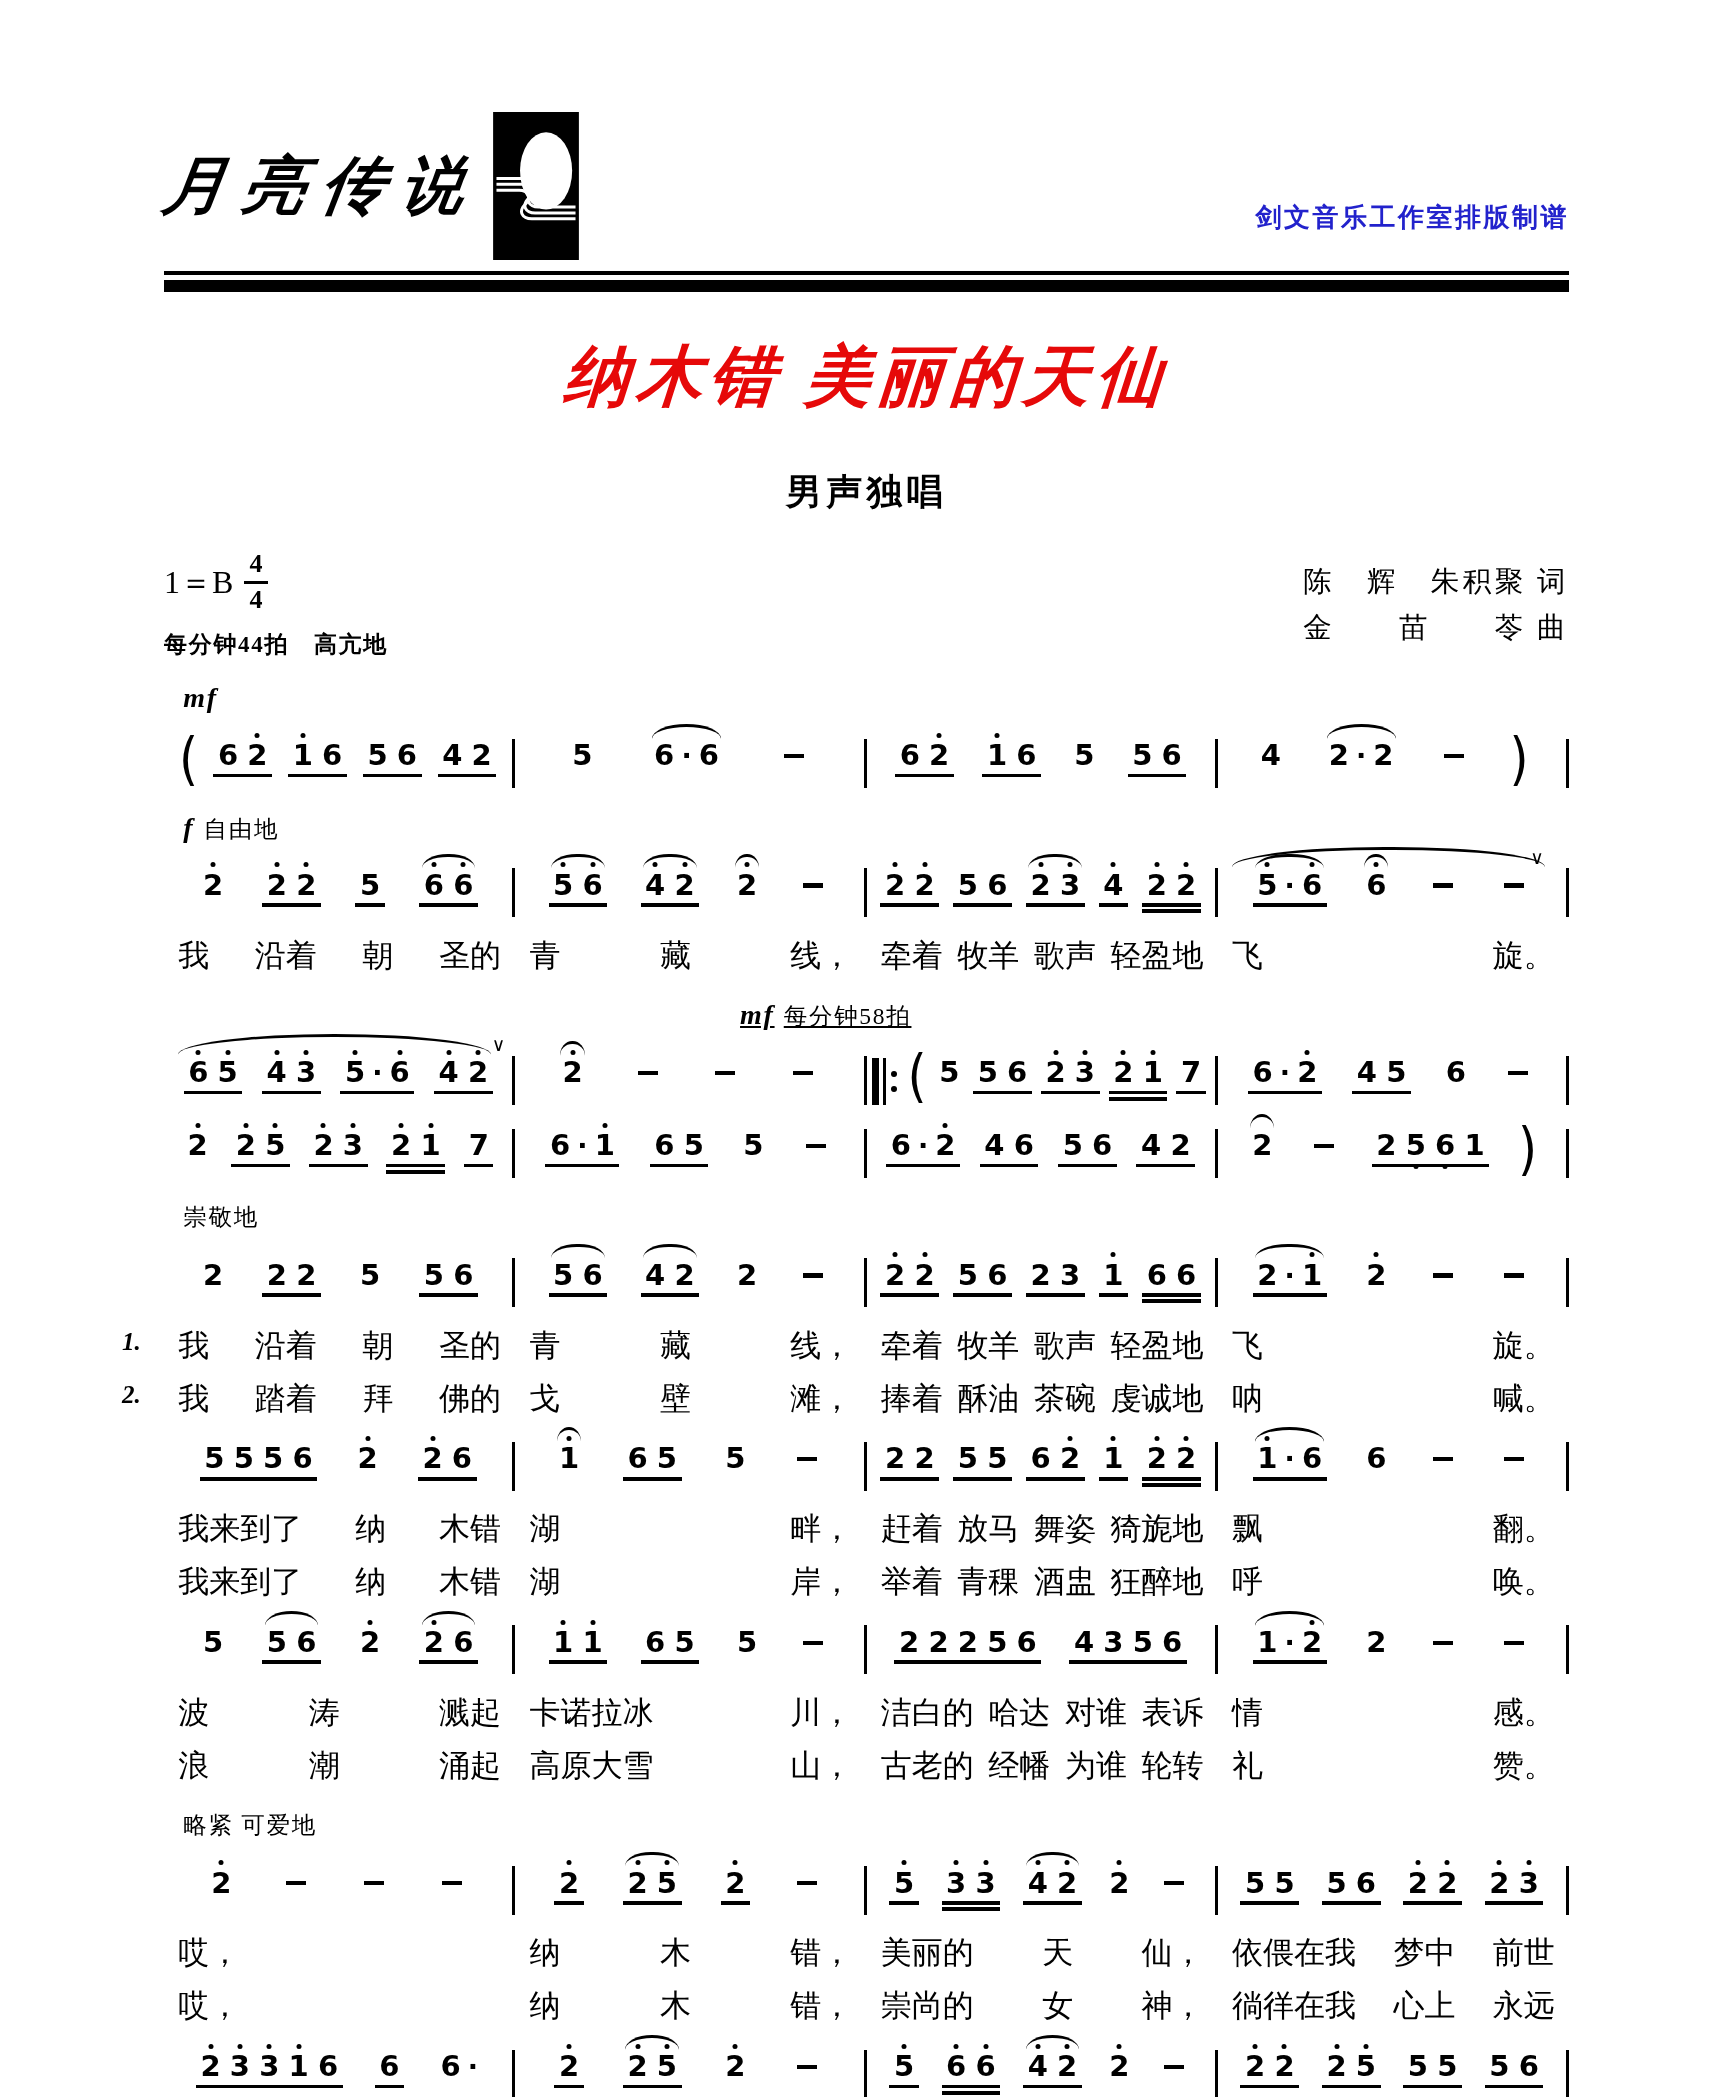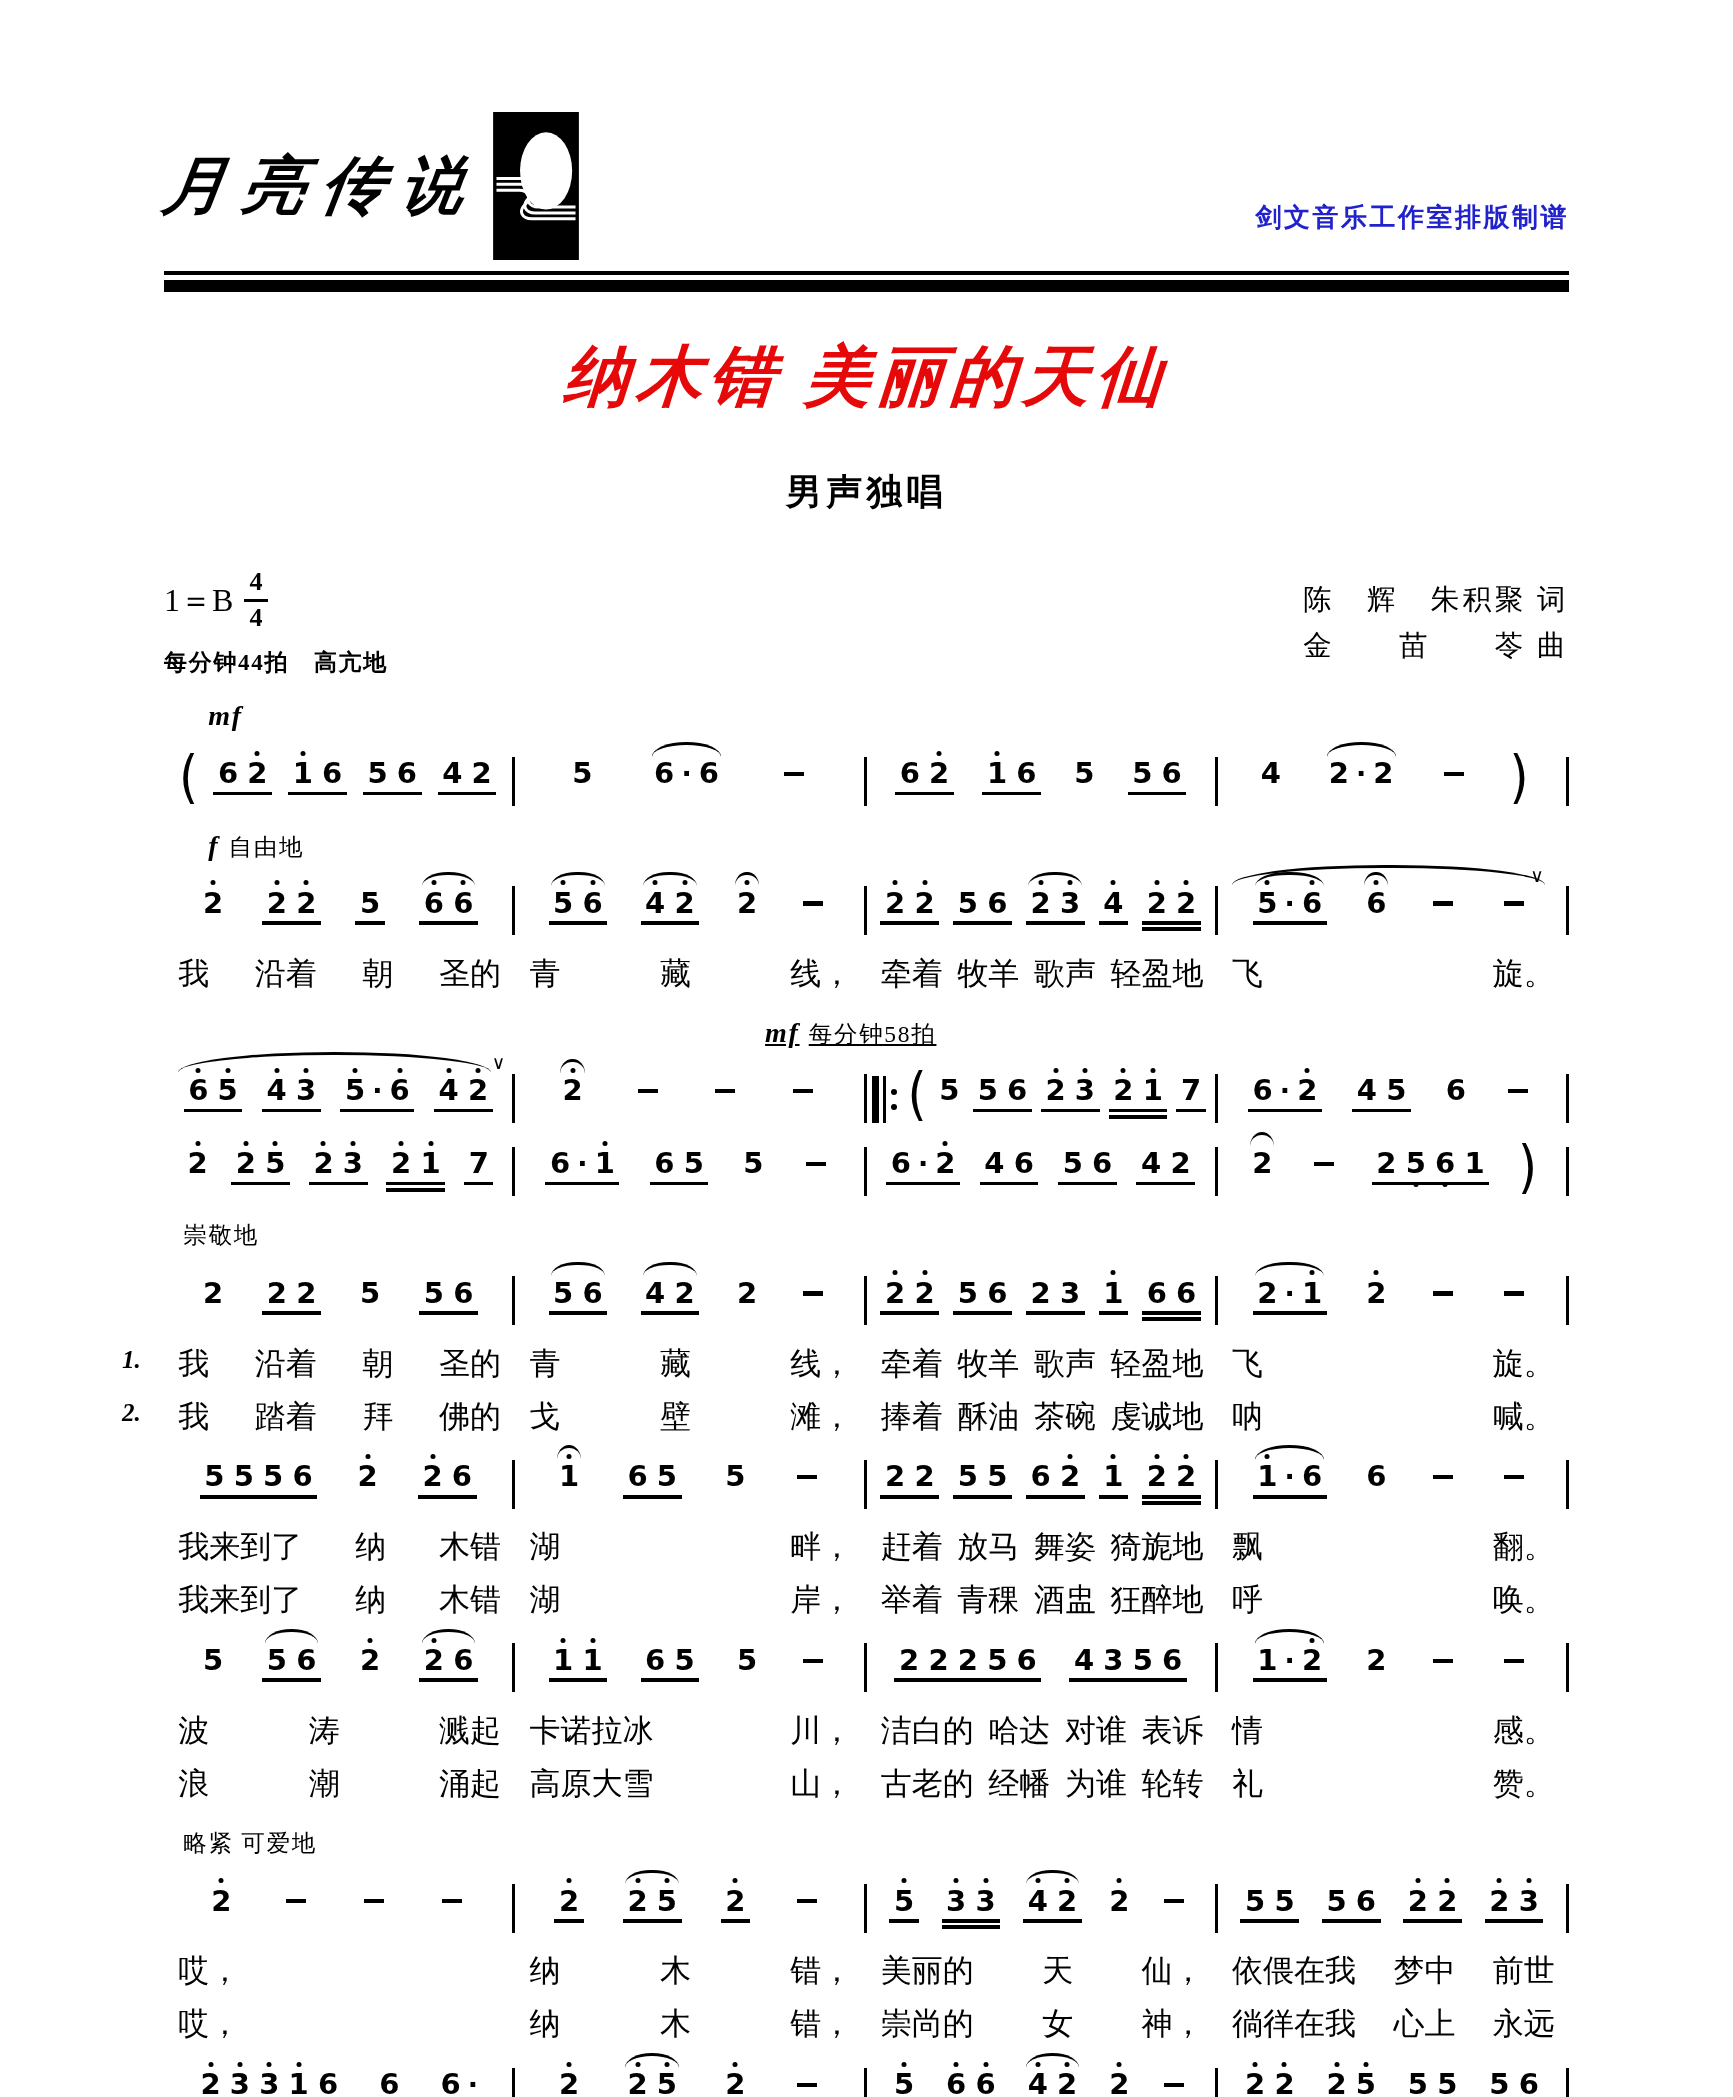--- a/index.html
+++ b/index.html
@@ -11,33 +11,33 @@
   .hdr-left{display:flex;align-items:center;gap:12.6px;}
   .logo-script{font:italic 700 63px "DejaVu Serif",serif;letter-spacing:16px;transform:skewX(-8deg);white-space:nowrap;}
   .studio{font:700 26px "Liberation Sans",sans-serif;color:var(--studio-blue);letter-spacing:2.5px;margin-bottom:25px;}
   .rule-thin{height:3.8px;background:#000;margin-top:11px;}
   .rule-thick{height:12.6px;background:#000;margin-top:5px;}
   
   .title{margin-top:40px;text-align:center;font:italic 900 66px "Liberation Serif",serif;
          color:var(--title-red);letter-spacing:6.7px;transform:skewX(-4deg);}
   .subtitle{margin-top:46px;text-align:center;font:700 36px "Liberation Serif",serif;letter-spacing:4.2px;}
   
-  .meta{display:flex;justify-content:space-between;margin-top:52px;}
+  .meta{display:flex;justify-content:space-between;margin-top:34px;}
   .meta-left{font:400 30px/1.2 "Liberation Serif",serif;}
   .keysig{display:flex;align-items:center;gap:11px;font-size:32px;}
   .frac{display:inline-flex;flex-direction:column;align-items:center;font:700 26px/1 "Liberation Serif",serif;}
   .fbar{width:23.5px;height:2.9px;background:#000;margin:3.4px 0;}
   .tempo-row{margin-top:17.6px;font-size:23px;letter-spacing:1.7px;font-weight:bold;}
   .meta-right{text-align:center;font:400 28.5px/1.0 "Liberation Serif",serif;}
   .meta-right div{margin-top:17px;letter-spacing:3.4px;}
   
   #score{margin-top:17px;}
   .system{margin-top:24px;}
   .sys-label{min-height:33px;font:400 23.5px/1.3 "Liberation Serif",serif;padding-left:19.3px;letter-spacing:1.7px;}
-  .sys-label .dyn{font:italic 700 28px "Liberation Serif",serif;margin-right:9.2px;margin-left:25px;}
+  .sys-label .dyn{font:italic 700 28px "Liberation Serif",serif;margin-right:9.2px;}
   .sys-label.mid{padding-left:41%;text-decoration:underline;}
   .staff{display:flex;align-items:flex-start;margin-top:26px;}
   .meas{flex:1;display:flex;justify-content:space-evenly;align-items:flex-start;padding:0 3.4px;position:relative;}
   .meas.mslur::before{content:"";position:absolute;top:-24px;left:4%;right:6%;height:17.6px;
        border-top:3.8px solid #000;border-radius:50% 50% 0 0 / 100% 100% 0 0;}
   .bar{width:2.9px;background:#000;height:49px;flex:none;margin-top:-2.5px;}
   .grp{display:inline-flex;flex-direction:column;align-items:stretch;margin:0 3.4px;position:relative;}
   .grp.tie::before{content:"";position:absolute;top:-17px;left:2.5px;right:2.5px;height:11.7px;
        border-top:3.4px solid #000;border-radius:50% 50% 0 0 / 100% 100% 0 0;}
   .nrow{display:flex;align-items:center;justify-content:center;}

